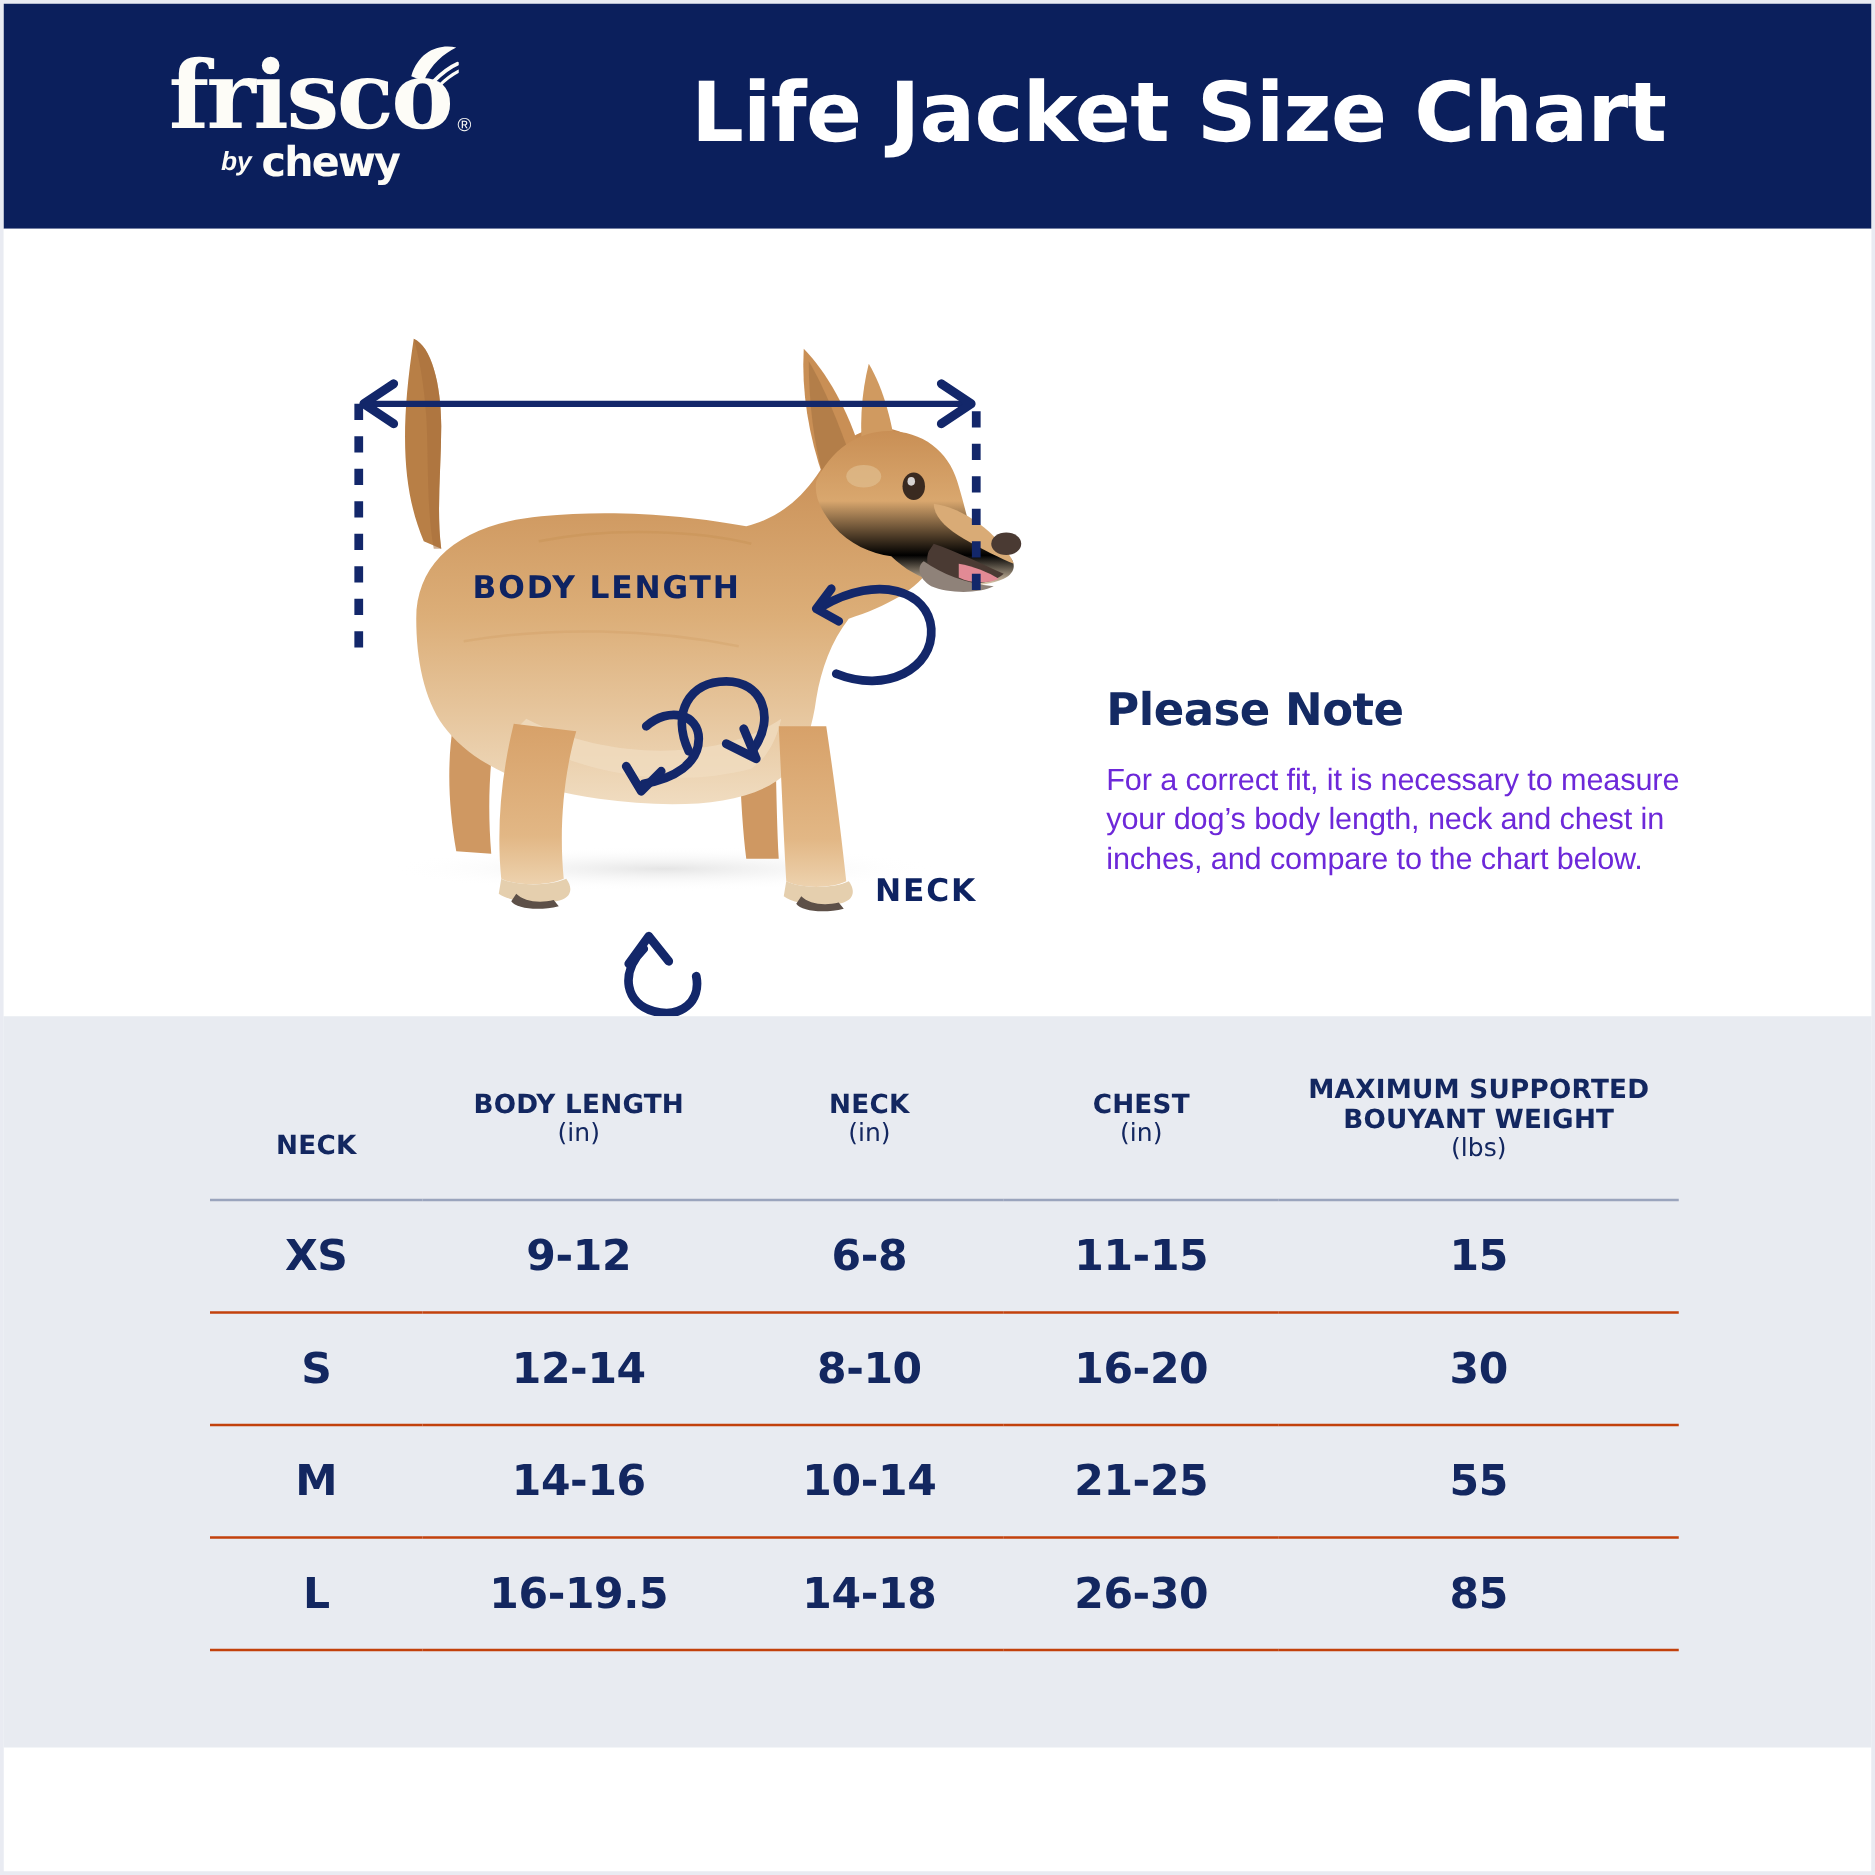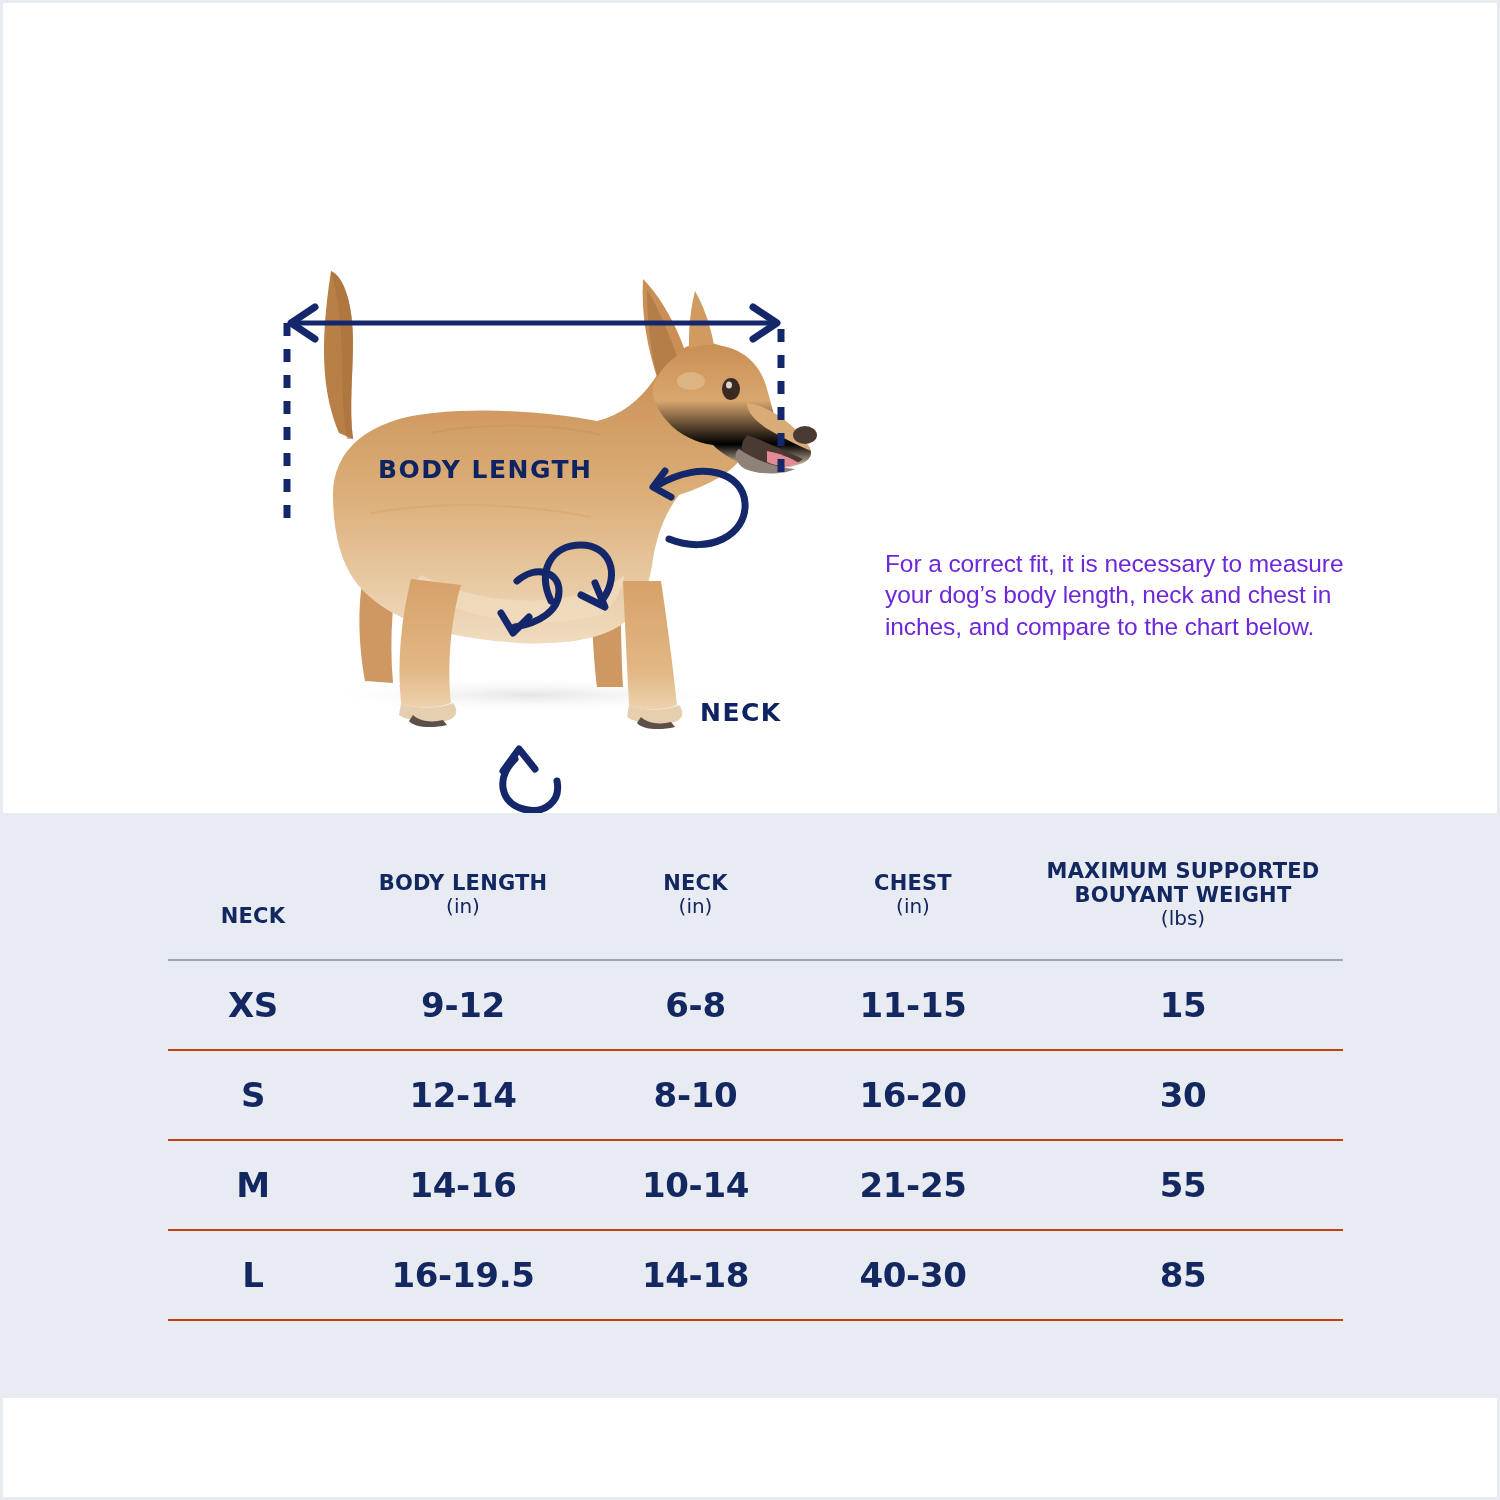--- a/index.html
+++ b/index.html
@@ -136,20 +136,40 @@
   .col-chest { width:220px; }
   .col-wt    { width:320px; }
 
   .th-size-inner { position:relative; top:22px; }
 </style>
 </head>
 <body>
 
 <div id="page">
 
+  <div class="header">
+
+    <div class="logo-wrap">
+      <div class="logo-frisco">
+        <span>frisco</span>
+        <span class="logo-reg">®</span>
+        <svg class="logo-swoosh" viewBox="0 0 42 36">
+          <path d="M4 26 C 10 6, 26 0, 40 3 C 30 8, 20 16, 14 30 Z" fill="#fdfcf7"></path>
+          <path d="M22 30 C 28 24, 34 19, 41 16" stroke="#fdfcf7" stroke-width="3" fill="none" stroke-linecap="round"></path>
+          <path d="M26 34 C 31 29, 36 25, 42 22" stroke="#fdfcf7" stroke-width="2.5" fill="none" stroke-linecap="round"></path>
+        </svg>
+      </div>
+      <div class="logo-by-row">
+        <span class="logo-by">by</span>
+        <span class="logo-chewy">chewy</span>
+      </div>
+    </div>
+
+    <div class="header-title">Life Jacket Size Chart</div>
+  </div>
 
   <div class="diagram">
 
     <div class="dog-stage">
       <svg class="dog-svg" width="560" height="470" viewBox="0 0 560 470">
         <defs>
           <linearGradient id="fur" x1="0" y1="0" x2="0" y2="1">
             <stop offset="0%" stop-color="#c98f55"></stop>
             <stop offset="45%" stop-color="#d9a76e"></stop>
             <stop offset="80%" stop-color="#e6c characteristics"></stop>
@@ -280,20 +300,21 @@
         <path d="M512 576 C 492 596, 498 620, 520 626 C 542 632, 558 618, 554 598"></path>
         <polyline points="500,588 516,566 532,586" stroke-linejoin="round"></polyline>
       </g>
     </svg>
 
     <div class="label label-body">BODY LENGTH</div>
     <div class="label label-neck">NECK</div>
     <div class="label label-chest">CHEST</div>
 
     <div class="note">
+      <div class="note-h">Please Note</div>
       <div class="note-p">For a correct fit, it is necessary to measure your dog’s body length, neck and chest in inches, and compare to the chart below.</div>
     </div>
   </div>
 
   <div class="tablewrap">
     <table class="tbl">
       <thead>
         <tr>
           <th class="col-size">
             <span class="th-size-inner">NECK</span>
@@ -335,20 +356,20 @@
           <td>M</td>
           <td>14-16</td>
           <td>10-14</td>
           <td>21-25</td>
           <td>55</td>
         </tr>
         <tr>
           <td>L</td>
           <td>16-19.5</td>
           <td>14-18</td>
-          <td>40-30</td>
+          <td>26-30</td>
           <td>85</td>
         </tr>
       </tbody>
     </table>
   </div>
 
 </div>
 
 </body></html>

